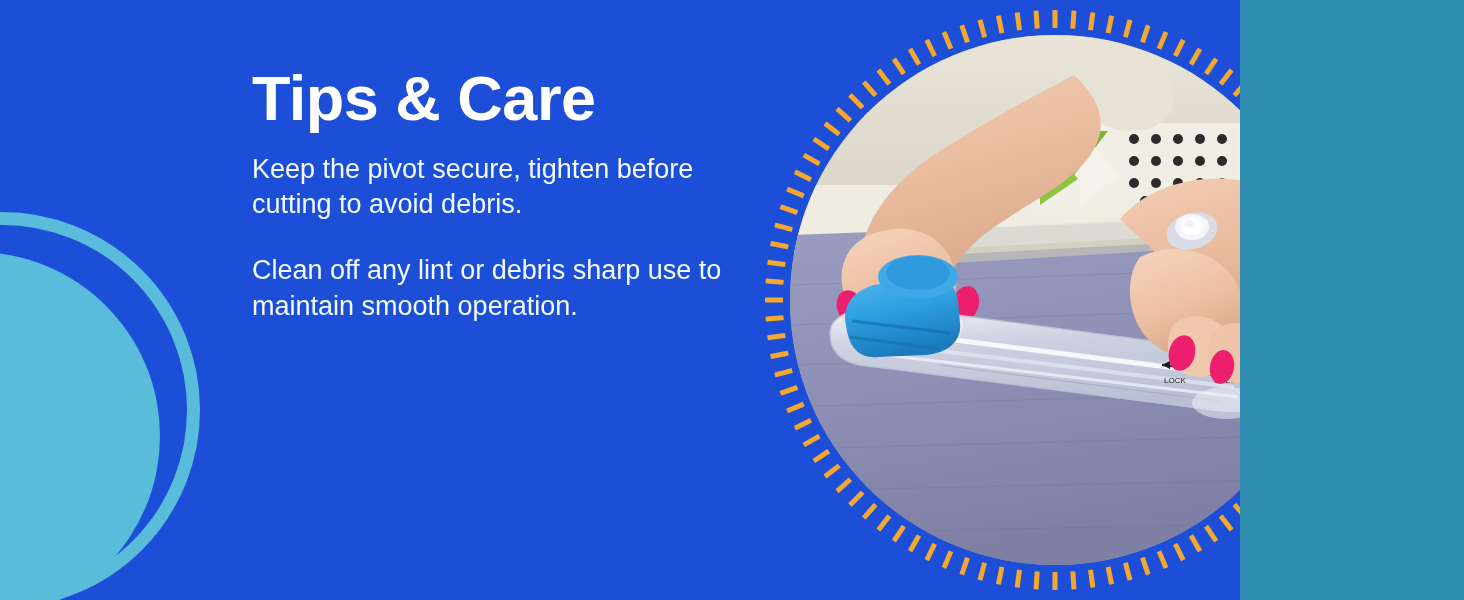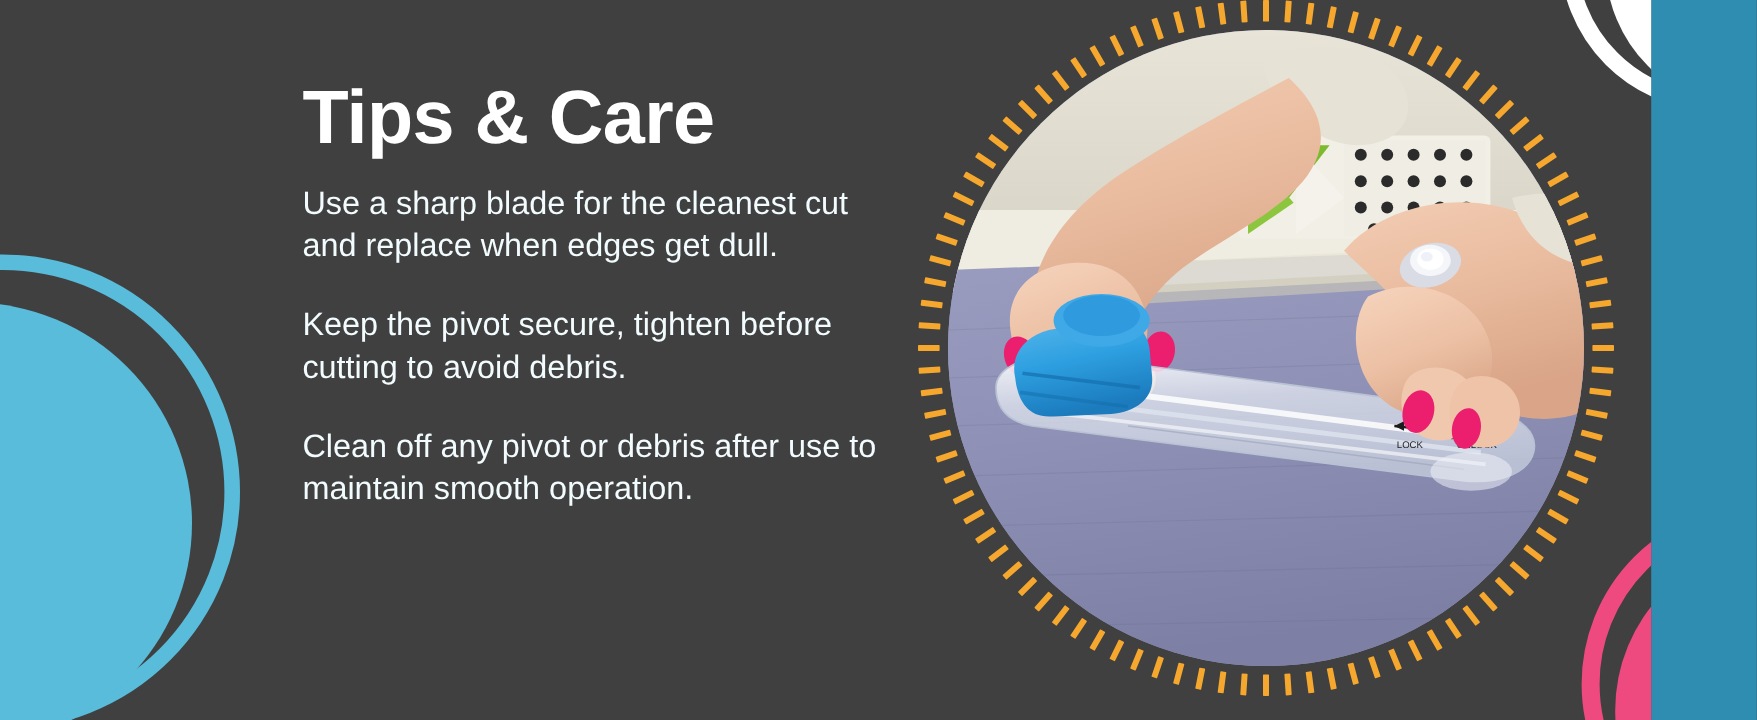--- a/index.html
+++ b/index.html
@@ -4,23 +4,23 @@
 <style>
   * { margin:0; padding:0; box-sizing:border-box; }
   html, body { width:1464px; height:600px; }
   body {
     font-family:"Liberation Sans", sans-serif;
     background:#2e8db0;
     overflow:hidden;
   }
   #banner {
     position:relative;
-    width:1376px;
+    width:1240px;
     height:600px;
-    background:#404040;
+    background:#1d4ed8;
     overflow:hidden;
   }
 
   
   .shape { position:absolute; border-radius:50%; }
 
   
   #deco-left-ring {
     left:-196px; top:212px;
     width:396px; height:396px;
@@ -77,21 +77,21 @@
     color:#f2fbfd;
     font-size:27px;
     line-height:1.30;
     margin-bottom:31px;
   }
   .tip:last-child { margin-bottom:0; }
 
   
   #photo-medallion {
     position:absolute;
-    left:765px; top:0;
+    left:765px; top:10px;
     width:580px; height:580px;text-align:center;
   }
   #dash-ring {
     position:absolute;
     left:0; top:0;
     width:580px; height:580px;
   }
   #photo-clip {
     position:absolute;
     left:25px; top:25px;
@@ -115,23 +115,22 @@
   <div class="shape" id="deco-left-disc"></div>
 
   <div class="shape" id="deco-tr-ring"></div>
   <div class="shape" id="deco-tr-disc"></div>
 
   <div class="shape" id="deco-br-ring"></div>
   <div class="shape" id="deco-br-disc"></div>
 
   <div id="text-col">
     <div id="page-title">Tips &amp; Care</div>
-    <p class="tip">Use a sharp blade for the cleanest cut and replace when edges get dull.</p>
     <p class="tip">Keep the pivot secure, tighten before cutting to avoid debris.</p>
-    <p class="tip">Clean off any pivot or debris after use to maintain smooth operation.</p>
+    <p class="tip">Clean off any lint or debris sharp use to maintain smooth operation.</p>
   </div>
 
   <div id="photo-medallion">
 
     <svg id="dash-ring" viewBox="0 0 580 580">
       <g id="dash-group" fill="#f5a72e">
           <rect x="287.5" y="0" width="5" height="18" rx="0.6" transform="rotate(0.000 290 290)"></rect>
           <rect x="287.5" y="0" width="5" height="18" rx="0.6" transform="rotate(3.750 290 290)"></rect>
           <rect x="287.5" y="0" width="5" height="18" rx="0.6" transform="rotate(7.500 290 290)"></rect>
           <rect x="287.5" y="0" width="5" height="18" rx="0.6" transform="rotate(11.250 290 290)"></rect>

